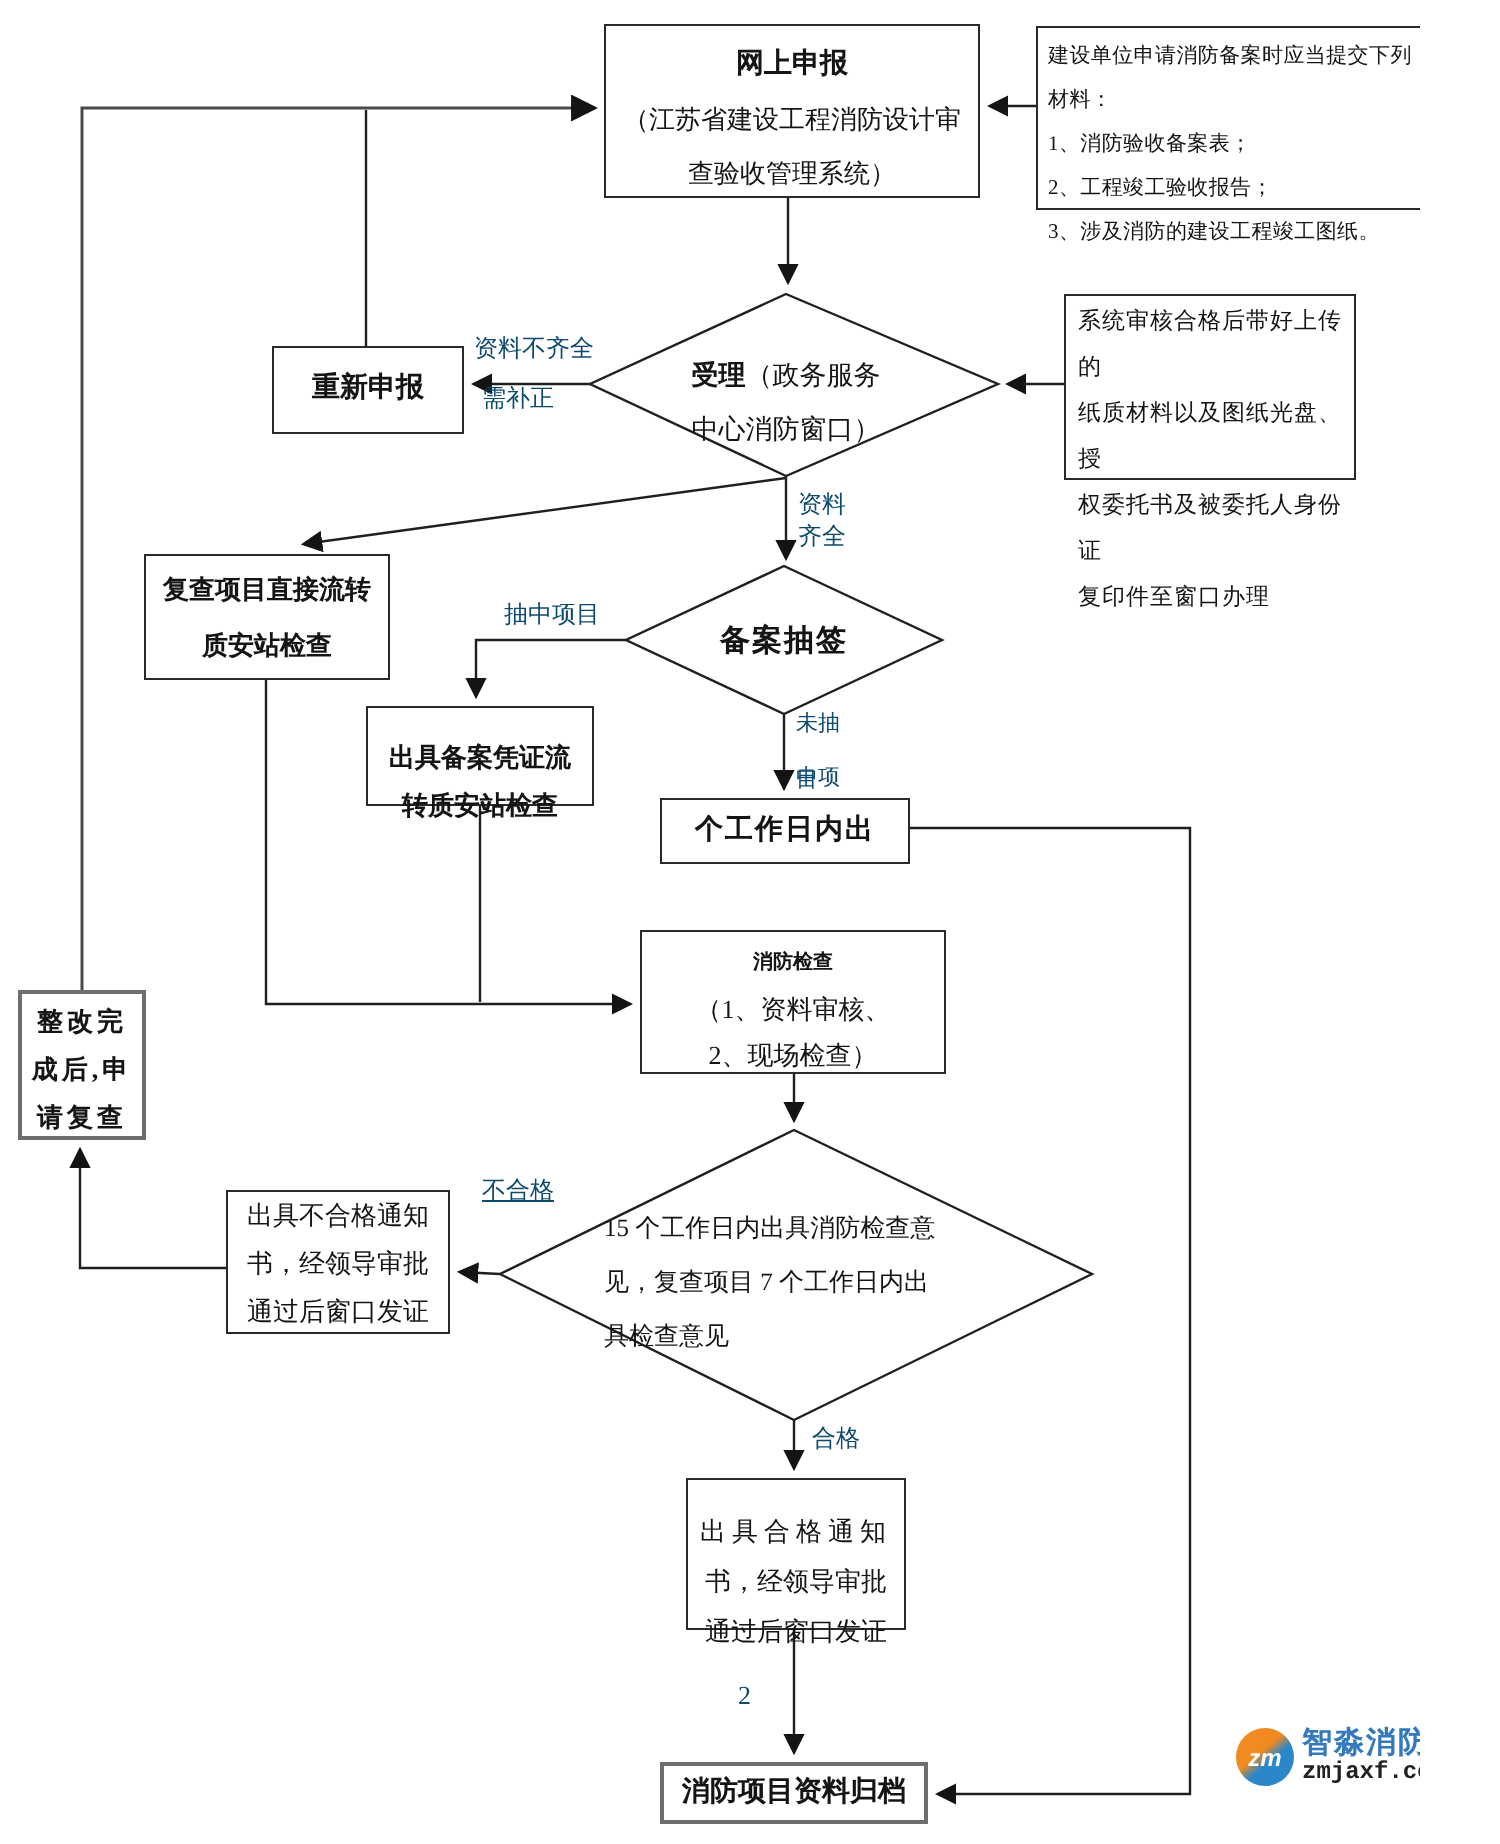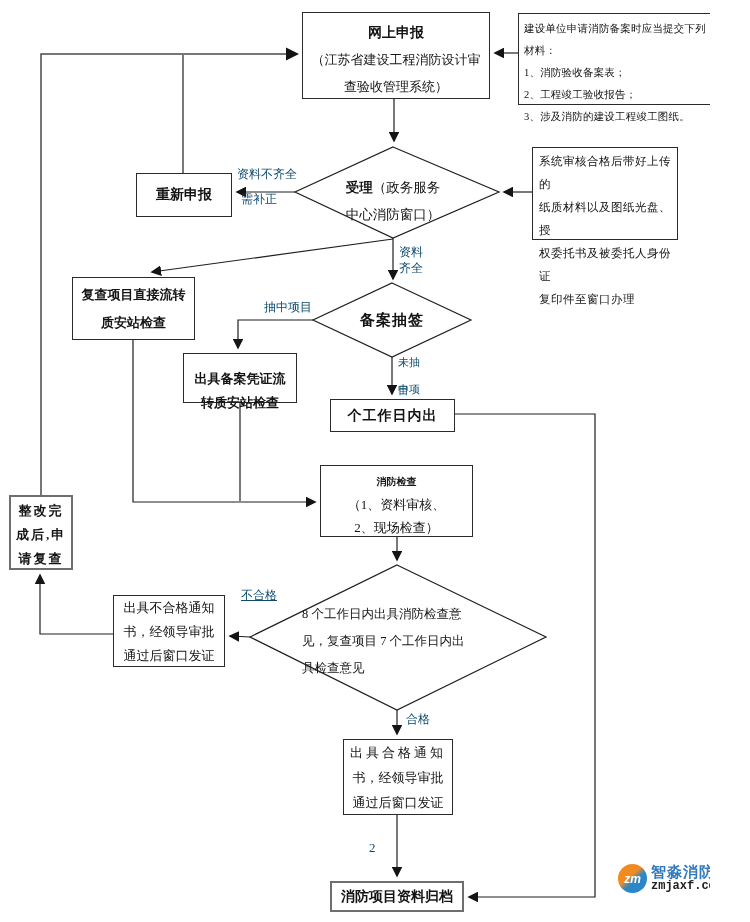--- a/index.html
+++ b/index.html
@@ -102,46 +102,46 @@
     <div>成后,申</div>
     <div>请复查</div>
   </div>
 
   <div class="box" style="left:113px;top:595px;width:112px;height:72px;line-height:24px;padding-top:0;">
     <div>出具不合格通知</div>
     <div>书，经领导审批</div>
     <div>通过后窗口发证</div>
   </div>
 
-  <div class="box" style="left:343px;top:739px;width:110px;height:76px;line-height:25px;padding-top:1px;font-family:Liberation Mono, monospace;">
+  <div class="box" style="left:343px;top:739px;width:110px;height:76px;line-height:25px;padding-top:13px;">
     <div style="letter-spacing:3px;">出具合格通知</div>
     <div>书，经领导审批</div>
     <div>通过后窗口发证</div>
   </div>
 
   <div class="box bold thick" style="left:330px;top:881px;width:134px;height:31px;line-height:27px;font-size:14px;">消防项目资料归档</div>
 
   <div class="dtext" style="left:313px;top:174px;width:160px;line-height:27px;font-size:13.5px;">
     <div><span class="bold">受理</span><span>（政务服务</span></div>
     <div>中心消防窗口）</div>
   </div>
 
   <div class="dtext bold" style="left:332px;top:311px;width:120px;font-size:15px;letter-spacing:1px;">备案抽签</div>
 
   <div class="dtext" style="left:297px;top:601px;width:202px;font-size:12.5px;line-height:27px;text-align:left;padding-left:5px;box-sizing:border-box;">
-    <div>8 个工作日内出具消防检查意</div>
+    <div>15 个工作日内出具消防检查意</div>
     <div>见，复查项目 7 个工作日内出</div>
     <div>具检查意见</div>
   </div>
 
   <div class="lbl" style="left:237px;top:167px;">资料不齐全</div>
   <div class="lbl" style="left:241px;top:192px;">需补正</div>
   <div class="lbl" style="left:399px;top:245px;">资料</div>
   <div class="lbl" style="left:399px;top:261px;">齐全</div>
-  <div class="lbl" style="left:264px;top:300px;">抽中项目</div>
+  <div class="lbl" style="left:252px;top:300px;">抽中项目</div>
   <div class="lbl" style="left:398px;top:356px;font-size:11px;line-height:13px;">未抽</div>
   <div class="lbl" style="left:398px;top:383px;font-size:11px;line-height:13px;">中项</div>
   <div class="lbl" style="left:398px;top:384px;font-size:11px;line-height:13px;">目</div>
   <div class="lbl" style="left:241px;top:588px;text-decoration:underline;">不合格</div>
   <div class="lbl" style="left:406px;top:712px;">合格</div>
   <div class="lbl" style="left:369px;top:840px;font-size:13px;">2</div>
 
   <div class="footer">
     <div class="logo-circle">zm</div>
     <div class="logo-text">

